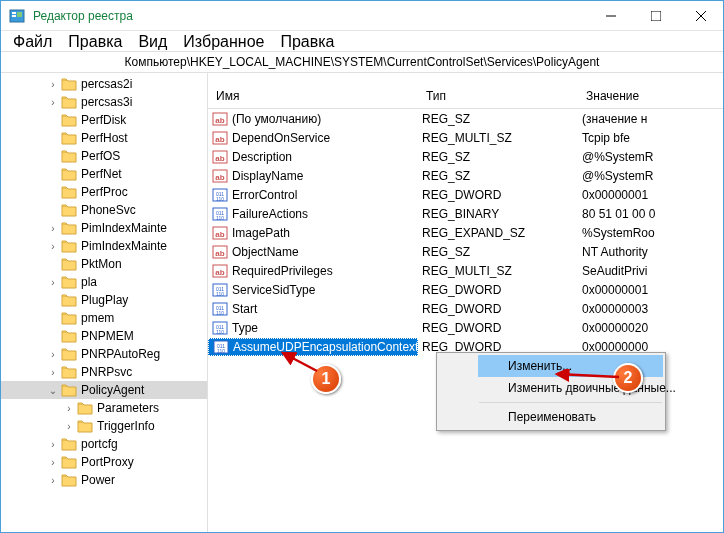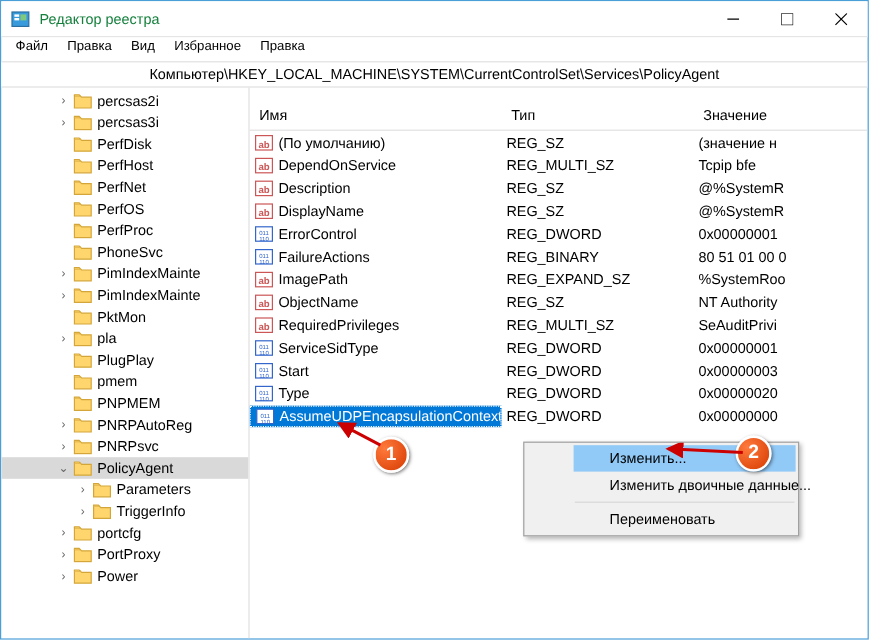--- a/index.html
+++ b/index.html
@@ -1,21 +1,21 @@
 <!DOCTYPE html>
 <html><head>
 <meta charset="utf-8">
 <style>
 * { box-sizing: border-box; margin: 0; padding: 0; font-family: "Segoe UI", Tahoma, sans-serif; }
 body { background: #fff; width: 724px; height: 533px; overflow: hidden; position: relative; border: 1px solid #4a9fd8; }
 .titlebar { height: 30px; background: #fff; display: flex; align-items: center; border-bottom: 1px solid #e5e5e5; }
 .titlebar .icon { width: 16px; height: 16px; margin: 0 8px; }
 .titlebar .title { font-size: 12px; flex: 1; color: #15803d; }
 .titlebar .btn { width: 45px; height: 30px; display: flex; align-items: center; justify-content: center; color: #000; }
-.menubar { height: 20px; display: flex; padding: 0 4px; font-size: 11px; }
+.menubar { height: 20px; display: flex; padding: 0 4px; font-size: 16px; }
 .menubar .item { padding: 2px 8px; }
 .addressbar { height: 22px; border-top: 1px solid #e0e0e0; border-bottom: 1px solid #e0e0e0; font-size: 12px; padding: 3px 6px; background: #fff; white-space: nowrap; overflow: hidden; text-align: center; }
 .content { display: flex; height: calc(100% - 72px); }
 .tree { width: 207px; border-right: 1px solid #e0e0e0; overflow: hidden; padding-top: 2px; }
 .tree-item { display: flex; align-items: center; height: 18px; font-size: 12px; white-space: nowrap; padding-left: 46px; }
 .tree-item.deeper { padding-left: 62px; }
 .tree-item.selected { background: #d9d9d9; }
 .tree-item .chev { width: 12px; text-align: center; color: #666; font-size: 10px; margin-right: 2px; }
 .tree-item .fold { width: 16px; height: 14px; margin-right: 4px; }
 .list { flex: 1; overflow: hidden; position: relative; margin-top: 12px; }
@@ -111,29 +111,29 @@
           <path d="M1 3 L1 2 L5 2 L6 3" fill="#ffd66e" stroke="#d4a63a"></path>
         </svg>
         <span>PerfHost</span>
       </div>
       <div class="tree-item">
         <span class="chev"></span>
         <svg class="fold" viewBox="0 0 16 14">
           <path d="M1 3 L6 3 L7 4 L15 4 L15 13 L1 13 Z" fill="#ffd66e" stroke="#d4a63a"></path>
           <path d="M1 3 L1 2 L5 2 L6 3" fill="#ffd66e" stroke="#d4a63a"></path>
         </svg>
+        <span>PerfOS</span>
+      </div>
+      <div class="tree-item">
+        <span class="chev"></span>
+        <svg class="fold" viewBox="0 0 16 14">
+          <path d="M1 3 L6 3 L7 4 L15 4 L15 13 L1 13 Z" fill="#ffd66e" stroke="#d4a63a"></path>
+          <path d="M1 3 L1 2 L5 2 L6 3" fill="#ffd66e" stroke="#d4a63a"></path>
+        </svg>
         <span>PerfNet</span>
-      </div>
-      <div class="tree-item">
-        <span class="chev"></span>
-        <svg class="fold" viewBox="0 0 16 14">
-          <path d="M1 3 L6 3 L7 4 L15 4 L15 13 L1 13 Z" fill="#ffd66e" stroke="#d4a63a"></path>
-          <path d="M1 3 L1 2 L5 2 L6 3" fill="#ffd66e" stroke="#d4a63a"></path>
-        </svg>
-        <span>PerfOS</span>
       </div>
       <div class="tree-item">
         <span class="chev"></span>
         <svg class="fold" viewBox="0 0 16 14">
           <path d="M1 3 L6 3 L7 4 L15 4 L15 13 L1 13 Z" fill="#ffd66e" stroke="#d4a63a"></path>
           <path d="M1 3 L1 2 L5 2 L6 3" fill="#ffd66e" stroke="#d4a63a"></path>
         </svg>
         <span>PerfProc</span>
       </div>
       <div class="tree-item">
@@ -418,21 +418,21 @@
             </svg>
             <span>AssumeUDPEncapsulationContextOnS...</span>
           </div>
           <div class="col-type">REG_DWORD</div>
           <div class="col-value">0x00000000</div>
         </div>
       </div>
   </div>
 </div>
 
-<div class="ctxmenu" style="left:435px; top:367px; width:230px;padding-left:41px;">
+<div class="ctxmenu" style="left:435px; top:351px; width:230px;padding-left:41px;">
   <div class="mitem hover">Изменить...</div>
   <div class="mitem">Изменить двоичные данные...</div>
   <div class="sep"></div>
   <div class="mitem">Переименовать</div>
 </div>
 
 <div class="callout c1" style="left:310px; top:363px;">
     <span>1</span>
   </div>
 <svg class="arrow" style="left:278px; top:348px;" width="40" height="24">

